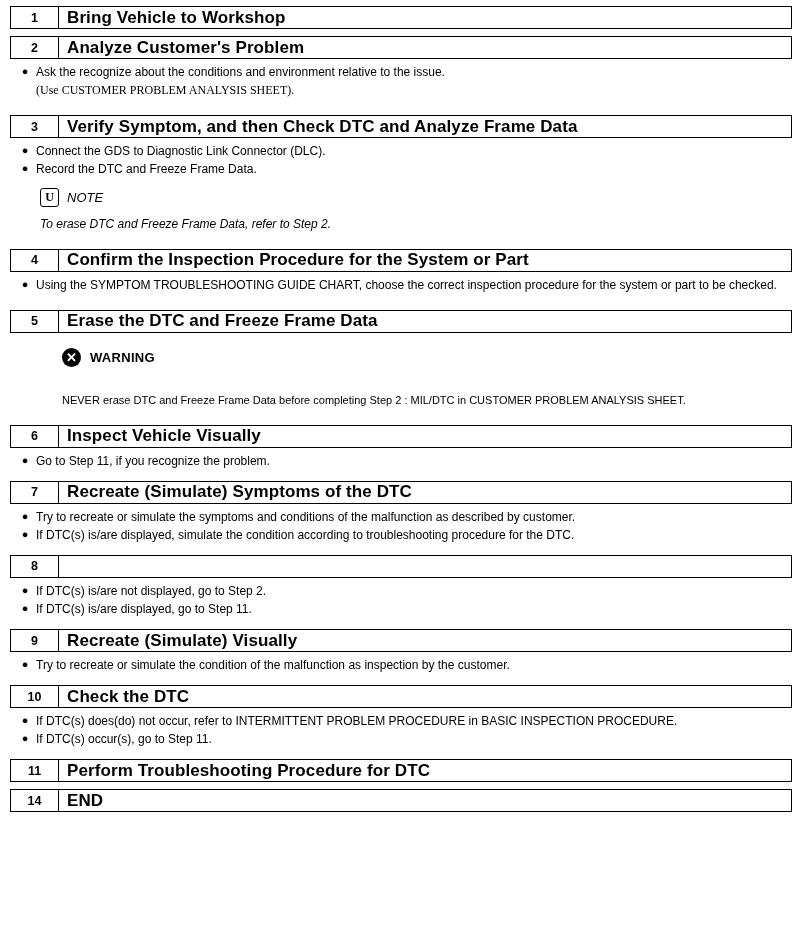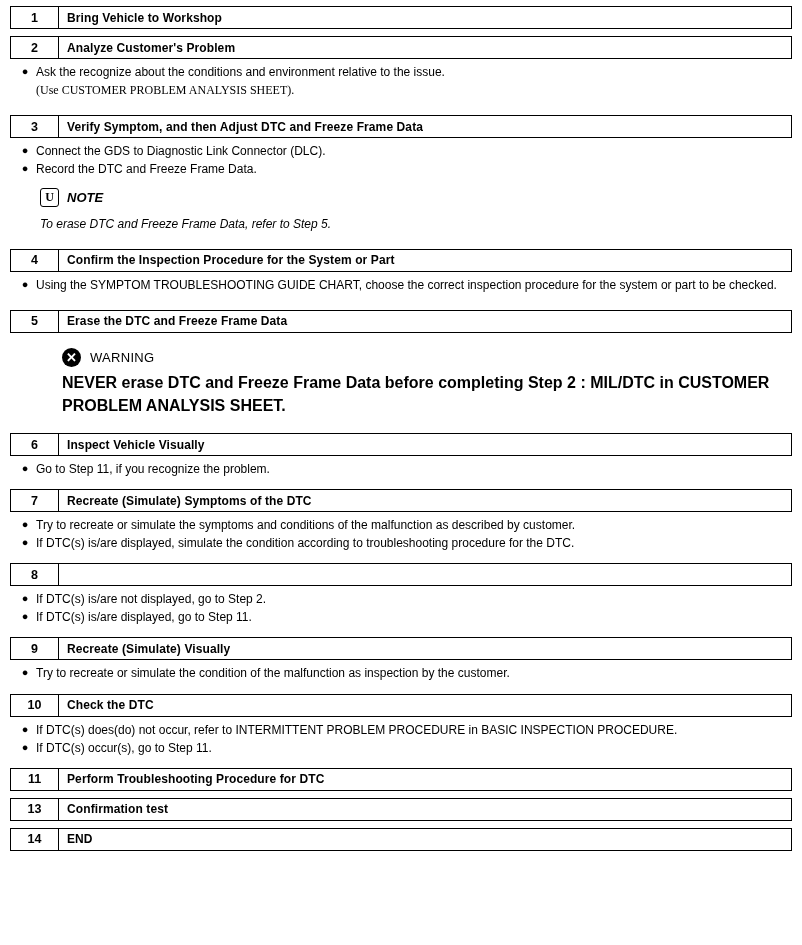--- a/index.html
+++ b/index.html
@@ -39,21 +39,21 @@
     font-size: 12.5px;
     font-weight: bold;
     border-right: 1px solid #000000;
     box-sizing: border-box;
   }
   .step-title {
     flex: 1;
     display: flex;
     align-items: center;
     padding-left: 8px;
-    font-size: 12px;
+    font-size: 17px;
     font-weight: bold;
     letter-spacing: 0.1px;
   }
   .step-body {
     padding: 5px 6px 0 4px;
   }
   .bullet-row {
     display: flex;
     align-items: flex-start;
     font-size: 12px;
@@ -95,21 +95,21 @@
     align-items: center;
     justify-content: center;
     font-size: 12px;
     font-weight: bold;
     font-family: "Liberation Serif", serif;
     box-sizing: border-box;
   }
   .note-label {
     margin-left: 8px;
     font-size: 13px;
-    font-weight: bold;
+    font-weight: normal;
     font-style: italic;
   }
   .note-text {
     margin-top: 9px;
     font-size: 12px;
     font-style: italic;
     line-height: 1.4;
   }
   
   .warning-block {
@@ -129,27 +129,27 @@
     align-items: center;
     justify-content: center;
     font-size: 13px;
     font-weight: bold;
     line-height: 1;
     box-sizing: border-box;
   }
   .warning-label {
     margin-left: 9px;
     font-size: 13px;
+    font-weight: bold;
+    letter-spacing: 0.3px;
+  }
+  .warning-text {
+    margin-top: 26px;
+    font-size: 11px;
     font-weight: normal;
-    letter-spacing: 0.3px;
-  }
-  .warning-text {
-    margin-top: 4px;
-    font-size: 16px;
-    font-weight: bold;
     line-height: 1.45;
     padding-right: 8px;
   }
   .spacer-lg { height: 9px; }
   .spacer-sm { height: 4px; }
 </style>
 </head>
 <body>
 
 <div class="page">
@@ -173,37 +173,37 @@
       </div>
       <div class="plain-row">(Use CUSTOMER PROBLEM ANALYSIS SHEET).</div>
     </div>
   </div>
 
   <div class="spacer-lg"></div>
 
   <div class="step">
     <div class="step-header">
       <div class="step-num">3</div>
-      <div class="step-title">Verify Symptom, and then Adjust DTC and Freeze Frame Data</div>
+      <div class="step-title">Verify Symptom, and then Check DTC and Analyze Frame Data</div>
     </div>
     <div class="step-body">
       <div class="bullet-row">
         <div class="bullet-dot">●</div>
         <div class="bullet-text">Connect the GDS to Diagnostic Link Connector (DLC).</div>
       </div>
       <div class="bullet-row">
         <div class="bullet-dot">●</div>
         <div class="bullet-text">Record the DTC and Freeze Frame Data.</div>
       </div>
       <div class="note-block">
         <div class="note-head">
           <div class="note-icon">U</div>
           <div class="note-label">NOTE</div>
         </div>
-        <div class="note-text">To erase DTC and Freeze Frame Data, refer to Step 5.</div>
+        <div class="note-text">To erase DTC and Freeze Frame Data, refer to Step 2.</div>
       </div>
     </div>
   </div>
 
   <div class="spacer-lg"></div>
 
   <div class="step">
     <div class="step-header">
       <div class="step-num">4</div>
       <div class="step-title">Confirm the Inspection Procedure for the System or Part</div>
@@ -323,26 +323,20 @@
   <div class="spacer-sm"></div>
 
   <div class="step">
     <div class="step-header">
       <div class="step-num">11</div>
       <div class="step-title">Perform Troubleshooting Procedure for DTC</div>
     </div>
   </div>
 
 
-  <div class="step">
-    <div class="step-header">
-      <div class="step-num">13</div>
-      <div class="step-title">Confirmation test</div>
-    </div>
-  </div>
 
   <div class="step">
     <div class="step-header">
       <div class="step-num">14</div>
       <div class="step-title">END</div>
     </div>
   </div>
 
 </div>
 

